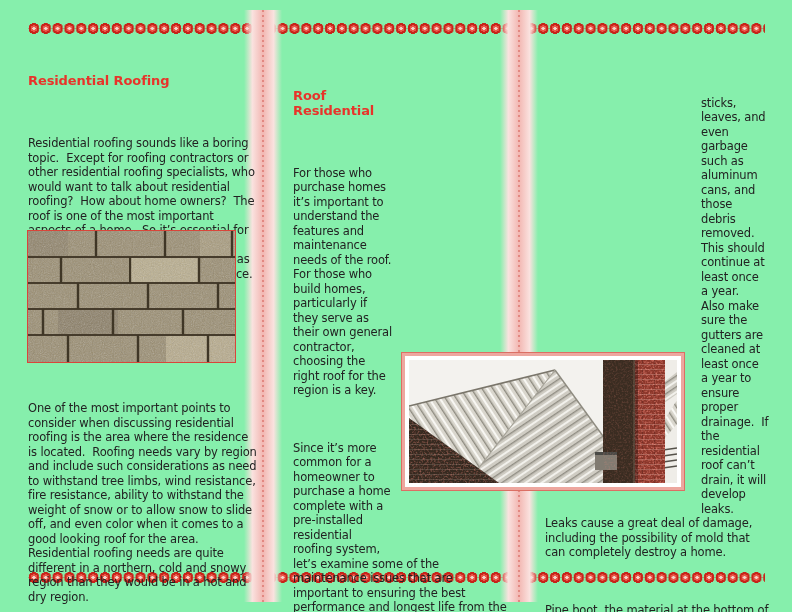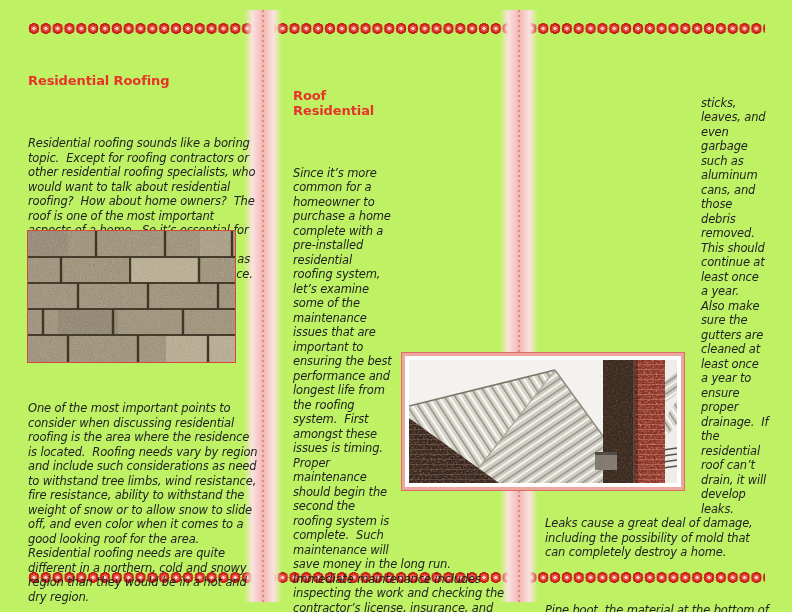--- a/index.html
+++ b/index.html
@@ -1,17 +1,17 @@
 <!DOCTYPE html>
 <html><head>
 <meta charset="utf-8">
 <style>
   html,body{margin:0;padding:0;background:#ffffff;}
   #page{
-    position:relative;width:792px;height:612px;background:#bef264;overflow:hidden;
+    position:relative;width:792px;height:612px;background:#86efac;overflow:hidden;
     font-family:"DejaVu Sans","Liberation Sans",sans-serif;
   }
   
   .chain{
     position:absolute;left:28px;width:737px;height:13px;
     background-image:radial-gradient(circle at 50% 50%,
       #f7d3c9 0 1.7px,#ea5749 1.7px 3.2px,#c7231a 3.2px 5.3px,rgba(0,0,0,0) 5.5px);
     background-size:11.85px 13px;background-repeat:repeat-x;
   }
   .chain.top{top:22px;} .chain.bottom{top:571px;}
@@ -26,21 +26,21 @@
   }
   .fold.left{left:244px;} .fold.right{left:500px;}
   
   .col{position:absolute;font-size:11.5px;line-height:14.5px;letter-spacing:-0.15px;
        color:#222;white-space:pre-wrap;}
   #col1{left:28px;top:44px;width:228px;}
   #col1b{left:28px;top:372px;width:230px;}
   #col2{left:293px;top:44px;width:218px;}
   #col3{left:545px;top:52px;width:224px;}
   .heading{color:#e8332a;font-weight:bold;font-size:13px;line-height:15px;margin:0 0 19px 0;letter-spacing:-0.1px;}
-  .para{margin:0 0 14px 0;font-style:italic;}
+  .para{margin:0 0 14px 0;}
   .para:last-child{margin-bottom:0;}
   .wrapR{float:right;width:112px;height:178px;margin:309px 0 0 6px;}
   .wrapL{float:left;width:148px;height:140px;margin:301px 8px 0 0;}
   
   .shingles{position:absolute;left:27px;top:230px;width:209px;height:133px;
             border:1px solid #d9453a;box-sizing:border-box;background:#9a8d70;}
   .photoframe{position:absolute;left:402px;top:353px;background:#fff;padding:4px;
               border:3px solid #eda79f;outline:1px solid #dc6f64;line-height:0;}
   svg{display:block;}
 </style>
@@ -101,20 +101,21 @@
     </svg>
   </div>
 
   <div class="col" id="col1b">
     <div class="para">One of the most important points to consider when discussing residential roofing is the area where the residence is located.  Roofing needs vary by region and include such considerations as need to withstand tree limbs, wind resistance, fire resistance, ability to withstand the weight of snow or to allow snow to slide off, and even color when it comes to a good looking roof for the area.  Residential roofing needs are quite different in a northern, cold and snowy region than they would be in a hot and dry region.</div>
   </div>
 
   <div class="col" id="col2">
     <div class="wrapR"></div>
     <div class="heading">Roof Residential</div>
+    <div class="para">For those who purchase homes it’s important to understand the features and maintenance needs of the roof.  For those who build homes, particularly if they serve as their own general contractor, choosing the right roof for the region is a key.</div>
     <div class="para">Since it’s more common for a homeowner to purchase a home complete with a pre-installed residential roofing system, let’s examine some of the maintenance issues that are important to ensuring the best performance and longest life from the roofing system.  First amongst these issues is timing.  Proper maintenance should begin the second the roofing system is complete.  Such maintenance will save money in the long run.  Immediate maintenance includes inspecting the work and checking the contractor’s license, insurance, and whether all aspects of the roofing system were installed to manufacturer’s specifications or to local government guidelines.</div>
     
   </div>
 
   <div class="col" id="col3">
     <div class="wrapL"></div>
     <div class="para">sticks, leaves, and even garbage such as aluminum cans, and those debris removed.  This should continue at least once a year.  Also make sure the gutters are cleaned at least once a year to ensure proper drainage.  If the residential roof can’t drain, it will develop leaks.  Leaks cause a great deal of damage, including the possibility of mold that can completely destroy a home.</div>
     <div class="para">Pipe boot, the material at the bottom of vent and other pipes on the roof, often require replacing after only a few years.  Many states require pipe jacks made out of lead, and this will last longer than the roof.  But some states, including Oklahoma, don’t require lead pipe jacks.</div>
     
   </div>

